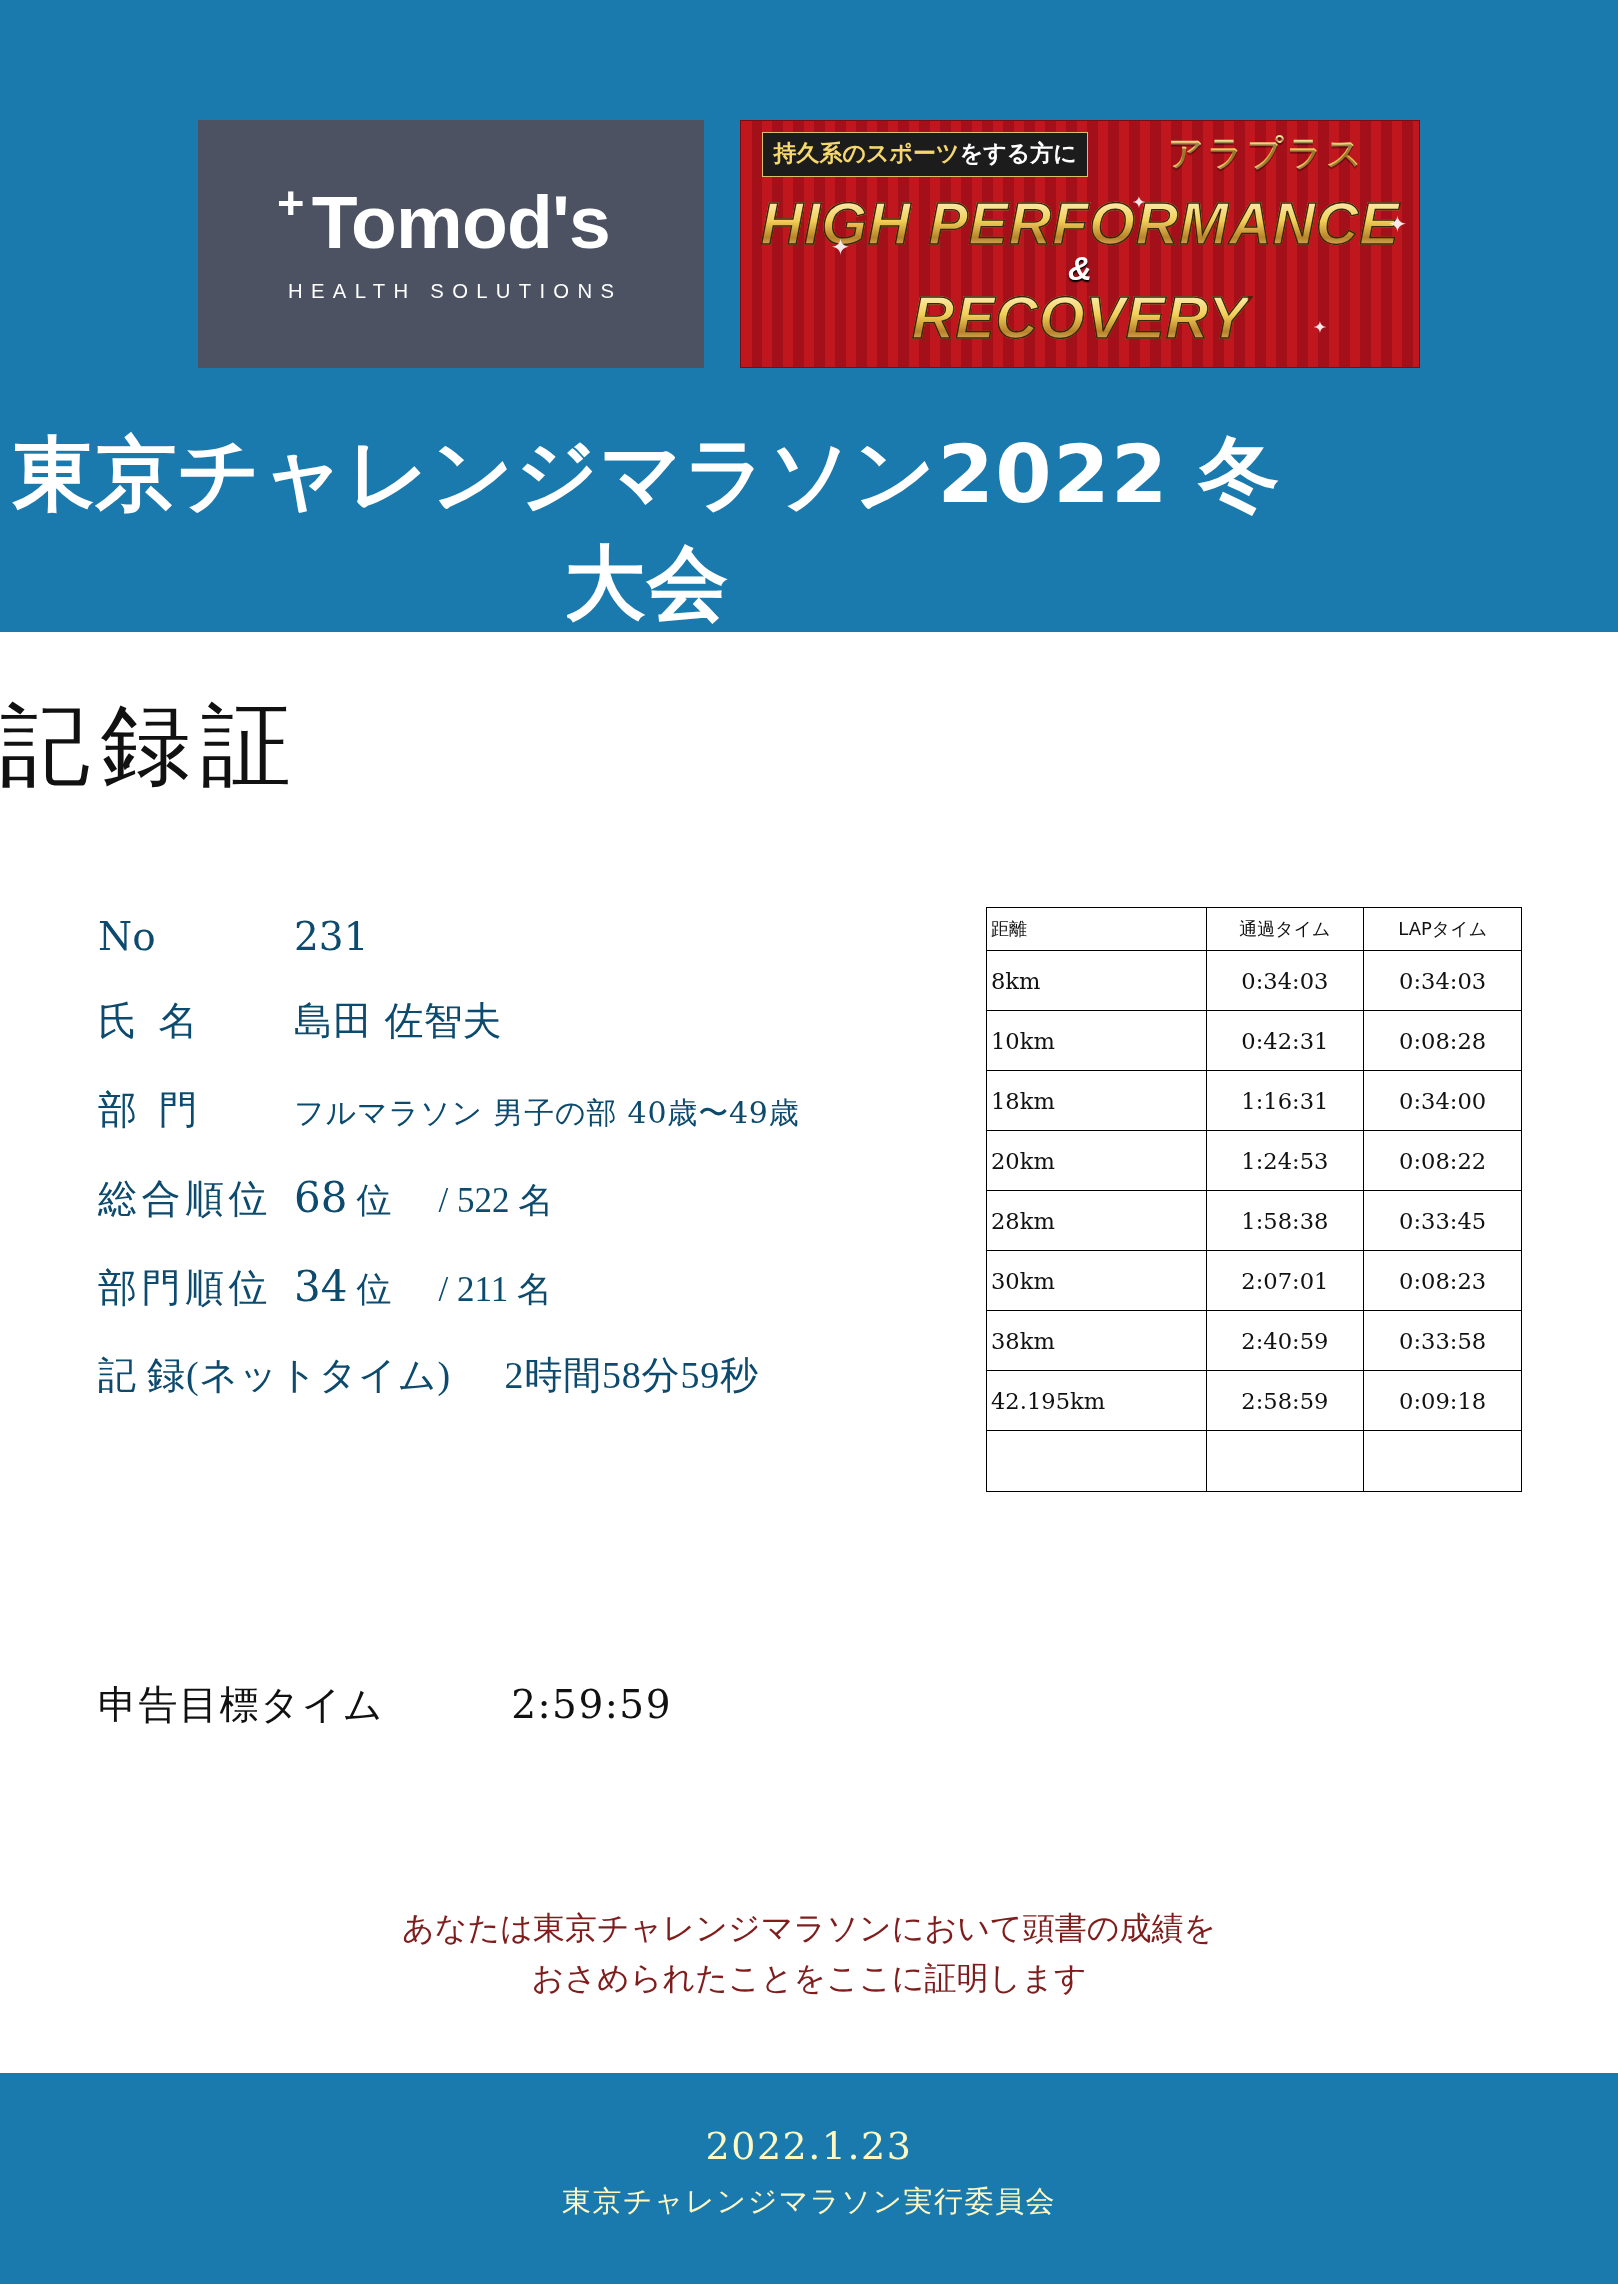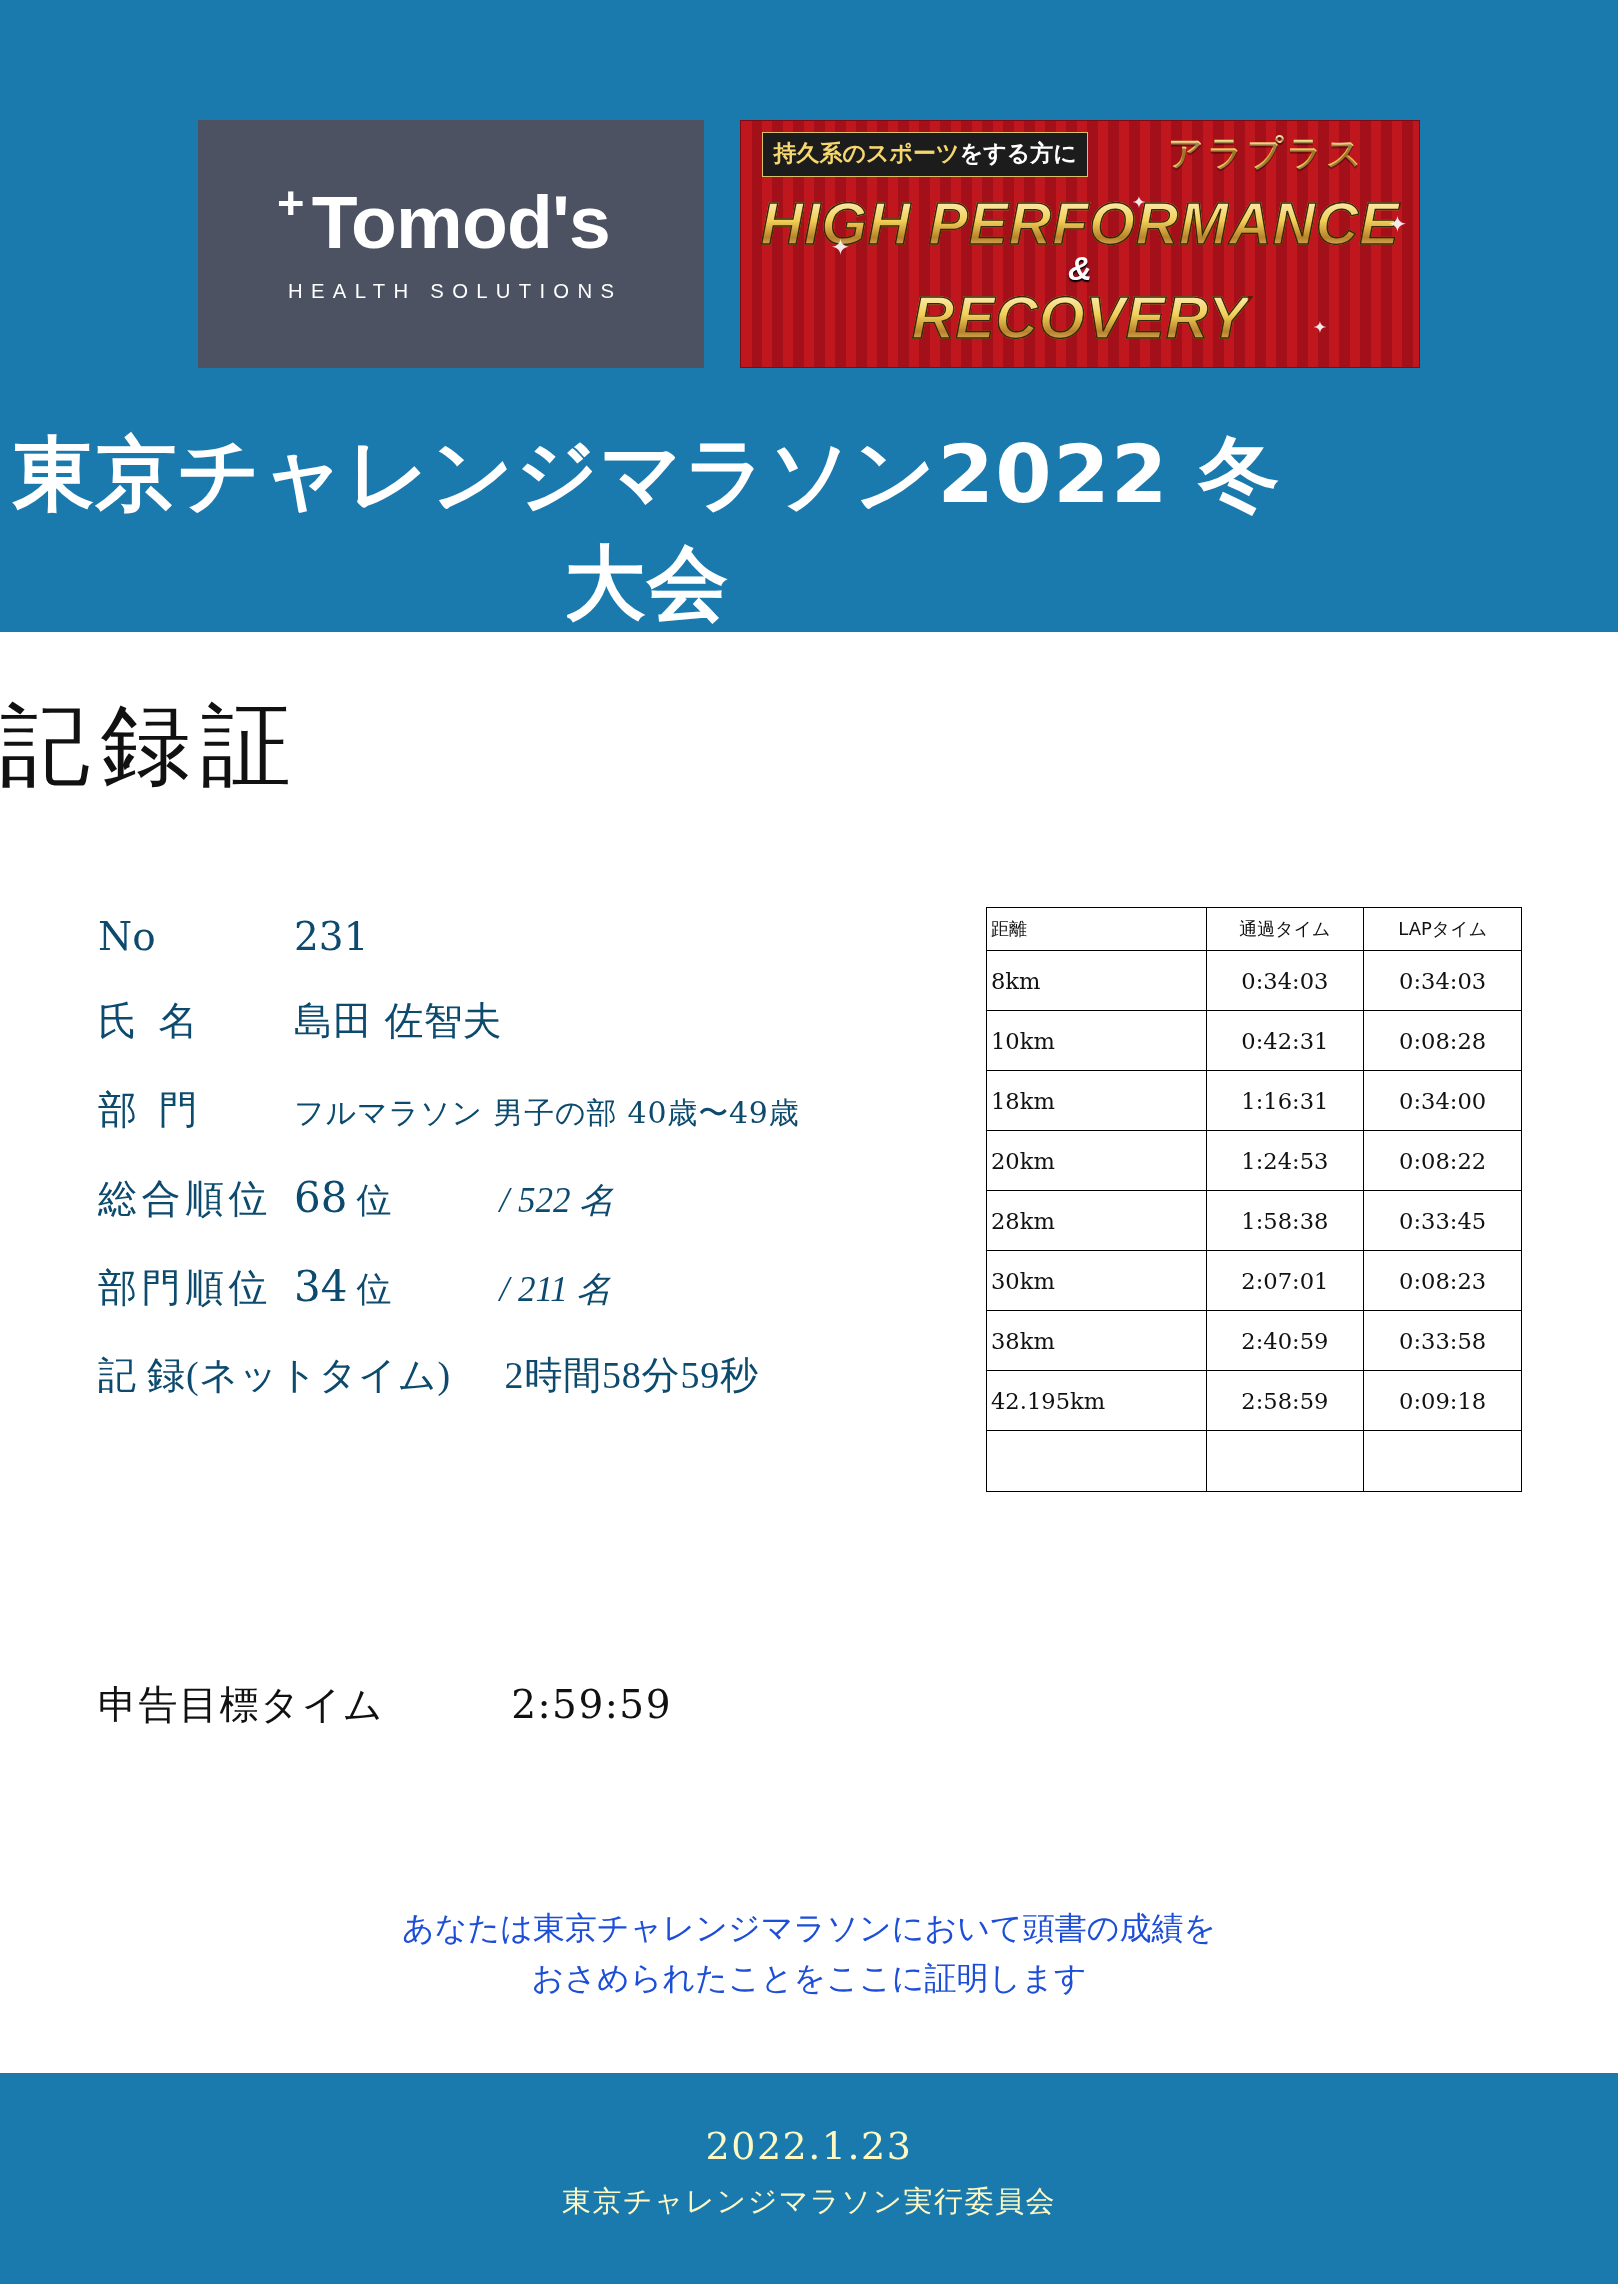--- a/index.html
+++ b/index.html
@@ -214,23 +214,22 @@
   }
   .rank-num {
     font-family: "DejaVu Serif", serif;
     font-size: 42px;
   }
   .rank-unit {
     font-size: 35px;
     margin-left: 9px;
   }
   .rank-total {
-    margin-left: 108px;
+    margin-left: 47px;
     font-size: 35px;
-    font-style: italic;
   }
   .record-row {
     font-size: 38px;
     letter-spacing: 0.8px;
     margin-top: 13.5px;
   }
   .record-row .gap { display: inline-block; width: 33px; }
 
   .goal-row {
     position: absolute;
@@ -281,21 +280,21 @@
   
   .statement {
     position: absolute;
     left: 0;
     top: 1904px;
     width: 1618px;
     text-align: center;
     font-family: "DejaVu Serif", serif;
     font-size: 32px;
     line-height: 1.55;
-    color: #1d4ed8;
+    color: #7f1d1d;
   }
 
   
   .footer-band {
     position: absolute;
     left: 0;
     top: 2073px;
     width: 1618px;
     height: 211px;
     background: #1b7aad;

